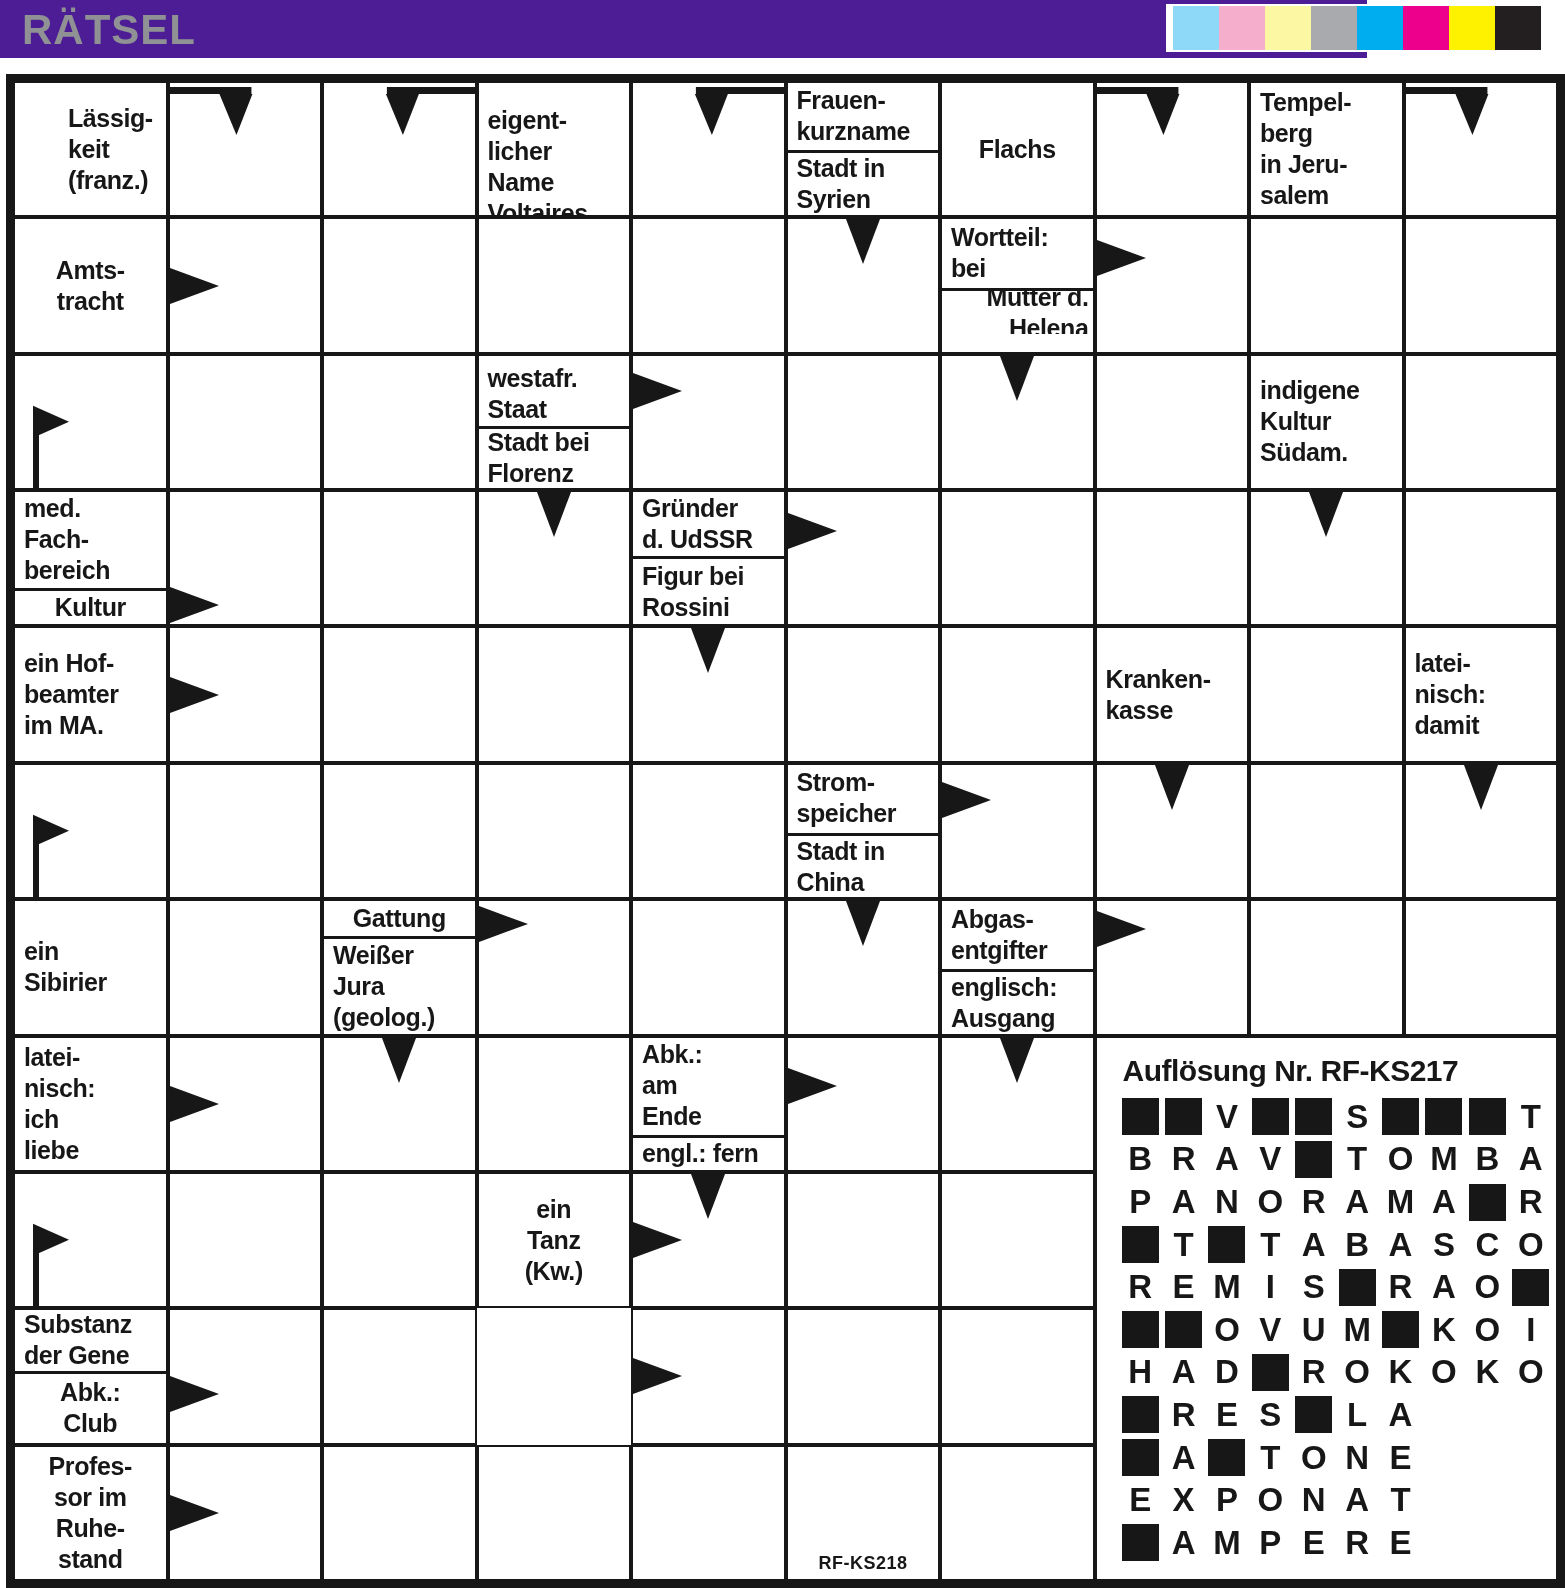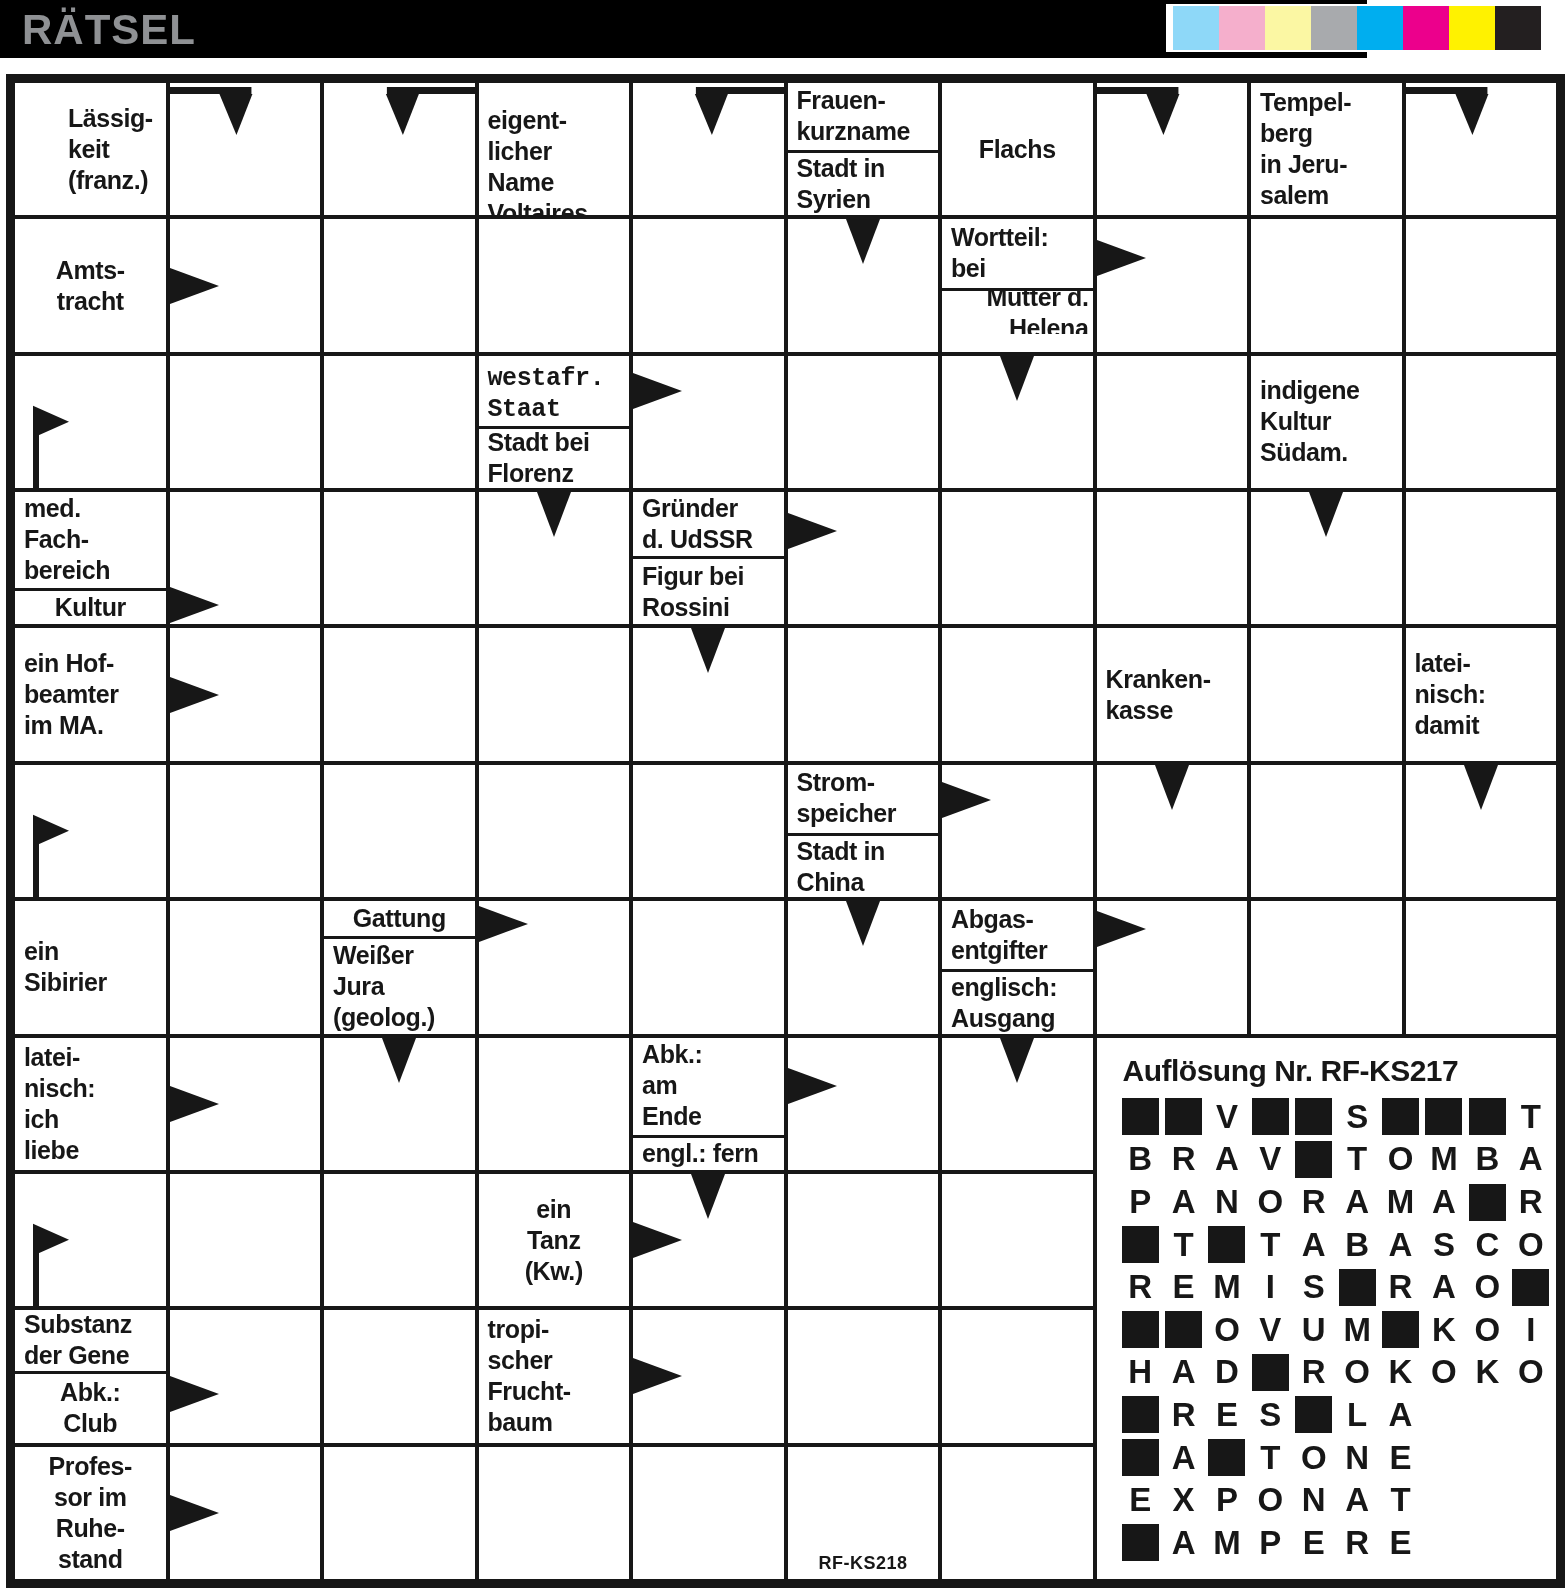--- a/index.html
+++ b/index.html
@@ -1,21 +1,21 @@
 <!DOCTYPE html>
 <html><head>
 <meta charset="utf-8">
 <style>
   html,body{margin:0;padding:0;background:#fff;}
   .page{
     position:relative;width:1565px;height:1588px;background:#ffffff;
     font-family:"Liberation Sans", sans-serif;color:#171717;overflow:hidden;
   }
   .header-band{
-    position:absolute;left:0;top:0;width:1367px;height:58px;background:#000000;
+    position:absolute;left:0;top:0;width:1367px;height:58px;background:#4c1d95;
   }
   .header-title{
     position:absolute;left:22px;top:6px;font-size:42px;font-weight:800;
     letter-spacing:1px;color:#8f9194;
   }
   .colorbar-strip{
     position:absolute;left:1166px;top:4px;width:382px;height:48px;background:#ffffff;
     display:flex;align-items:center;justify-content:center;
   }
   .swatch{width:46px;height:44px;}
@@ -117,21 +117,21 @@
         <div class="clue-area" style="top: 72px; height: 43px; text-align: right;">Mutter d.
 Helena</div>
       </div>
       <div class="cell" style="left: 1081.5px; top: 136.364px; width: 154.5px; height: 136.364px;"></div>
       <div class="cell" style="left: 1236px; top: 136.364px; width: 154.5px; height: 136.364px;"></div>
       <div class="cell" style="left: 1390.5px; top: 136.364px; width: 154.5px; height: 136.364px;"></div>
       <div class="cell" style="left: 0px; top: 272.727px; width: 154.5px; height: 136.364px;"></div>
       <div class="cell" style="left: 154.5px; top: 272.727px; width: 154.5px; height: 136.364px;"></div>
       <div class="cell" style="left: 309px; top: 272.727px; width: 154.5px; height: 136.364px;"></div>
       <div class="cell" style="left: 463.5px; top: 272.727px; width: 154.5px; height: 136.364px;">
-        <div class="clue-area" style="top: 0px; height: 77px; font-family: Liberation Mono, monospace;">westafr.
+        <div class="clue-area" style="top: 0px; height: 77px;">westafr.
 Staat</div>
         <div class="divider" style="top: 70px;"></div>
         <div class="clue-area" style="top: 73px; height: 59.3636px;">Stadt bei
 Florenz</div>
       </div>
       <div class="cell" style="left: 618px; top: 272.727px; width: 154.5px; height: 136.364px;"></div>
       <div class="cell" style="left: 772.5px; top: 272.727px; width: 154.5px; height: 136.364px;"></div>
       <div class="cell" style="left: 927px; top: 272.727px; width: 154.5px; height: 136.364px;"></div>
       <div class="cell" style="left: 1081.5px; top: 272.727px; width: 154.5px; height: 136.364px;"></div>
       <div class="cell" style="left: 1236px; top: 272.727px; width: 154.5px; height: 136.364px;">
@@ -255,26 +255,20 @@
       <div class="cell" style="left: 927px; top: 1090.91px; width: 154.5px; height: 136.364px;"></div>
       <div class="cell" style="left: 0px; top: 1227.27px; width: 154.5px; height: 136.364px;">
         <div class="clue-area" style="top: 0px; height: 60px;">Substanz
 der Gene</div>
         <div class="divider" style="top: 61px;"></div>
         <div class="clue-area center" style="top: 64px; height: 68.3636px;">Abk.:
 Club</div>
       </div>
       <div class="cell" style="left: 154.5px; top: 1227.27px; width: 154.5px; height: 136.364px;"></div>
       <div class="cell" style="left: 309px; top: 1227.27px; width: 154.5px; height: 136.364px;"></div>
-      <div class="cell" style="left: 463.5px; top: 1227.27px; width: 154.5px; height: 136.364px;">
-        <div class="clue-area" style="top: 0px; height: 132.364px;">tropi-
-scher
-Frucht-
-baum</div>
-      </div>
       <div class="cell" style="left: 618px; top: 1227.27px; width: 154.5px; height: 136.364px;"></div>
       <div class="cell" style="left: 772.5px; top: 1227.27px; width: 154.5px; height: 136.364px;"></div>
       <div class="cell" style="left: 927px; top: 1227.27px; width: 154.5px; height: 136.364px;"></div>
       <div class="cell" style="left: 0px; top: 1363.64px; width: 154.5px; height: 136.364px;">
         <div class="clue-area center" style="top: 0px; height: 132.364px;">Profes-
 sor im
 Ruhe-
 stand</div>
       </div>
       <div class="cell" style="left: 154.5px; top: 1363.64px; width: 154.5px; height: 136.364px;"></div>

